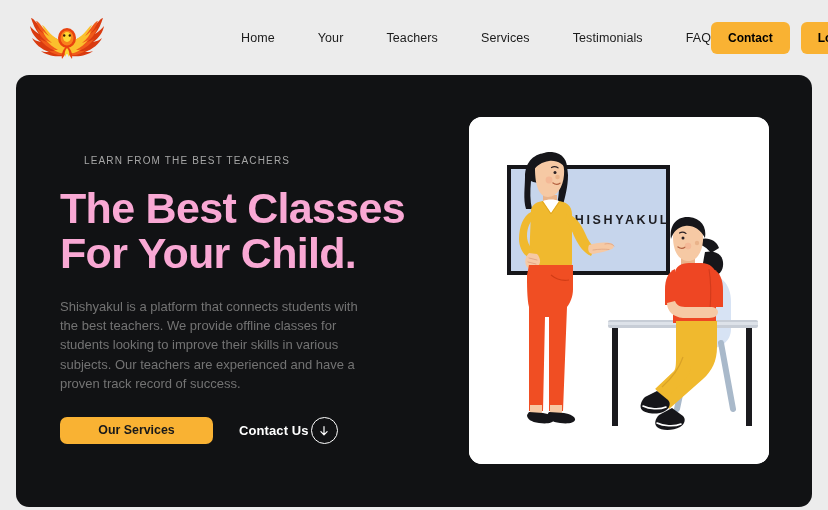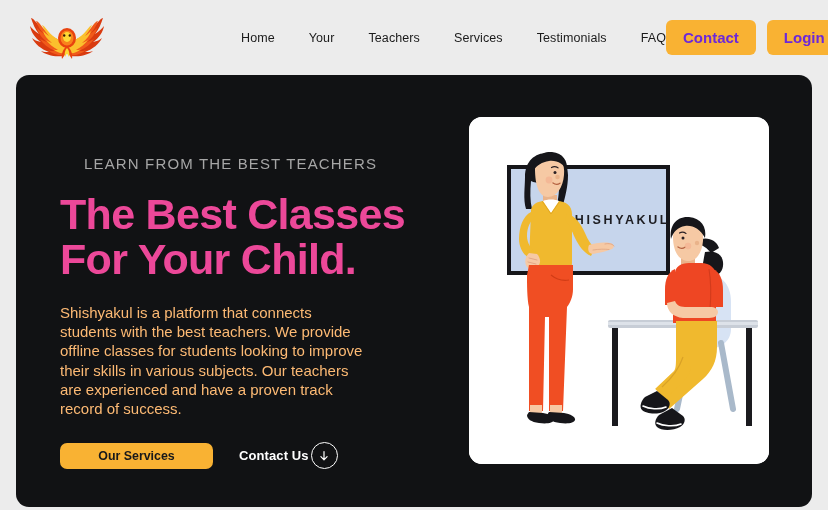--- a/index.html
+++ b/index.html
@@ -33,43 +33,43 @@
   }
   .brand {
     width: 86px;
     height: 52px;
     flex: 0 0 auto;
     display: block;
   }
   .nav-links {
     display: flex;
     align-items: center;
-    gap: 34px;
+    gap: 43px;
     margin-left: 131px;
   }
   .nav-link {
     font-size: 12.5px;
     color: #1b1b1b;
     letter-spacing: 0.1px;
     text-decoration: none;
     white-space: nowrap;
     cursor: pointer;
   }
   .nav-actions {
     margin-left: auto;
     display: flex;
     align-items: center;
     gap: 11px;
   }
   .btn-amber {
     background: #f9b233;
-    color: #6d28d9;
+    color: #000000;
     border: none;
     border-radius: 6px;
-    font-size: 15px;
+    font-size: 12px;
     font-weight: 700;
     font-family: "Liberation Sans", sans-serif;
     padding: 10px 17px;
     cursor: pointer;
     line-height: 1;
     white-space: nowrap;
   }
 
   
   .hero {
@@ -82,41 +82,41 @@
     border-radius: 13px;
     overflow: hidden;
   }
   .hero-left {
     position: absolute;
     left: 44px;
     top: 80px;
     width: 400px;
   }
   .eyebrow {
-    font-size: 15px;
+    font-size: 10px;
     letter-spacing: 1.15px;
     color: #a6a6a6;
     text-transform: uppercase;
     font-weight: 500;
     margin: 0 0 20px 0;
     padding-left: 24px;
   }
   .headline {
     font-size: 43px;
     line-height: 45px;
     font-weight: 700;
-    color: #ec4899;
+    color: #f9a8d4;
     letter-spacing: -0.7px;
     margin: 12px 0 21px 0;
     max-width: 395px;
   }
   .subcopy {
-    font-size: 15px;
+    font-size: 13px;
     line-height: 19.2px;
-    color: #fdba74;
+    color: #737373;
     margin: 0 0 24px 0;
     max-width: 305px;
   }
   .cta-row {
     display: flex;
     align-items: center;
     gap: 26px;
   }
   .btn-services {
     background: #f9b233;

